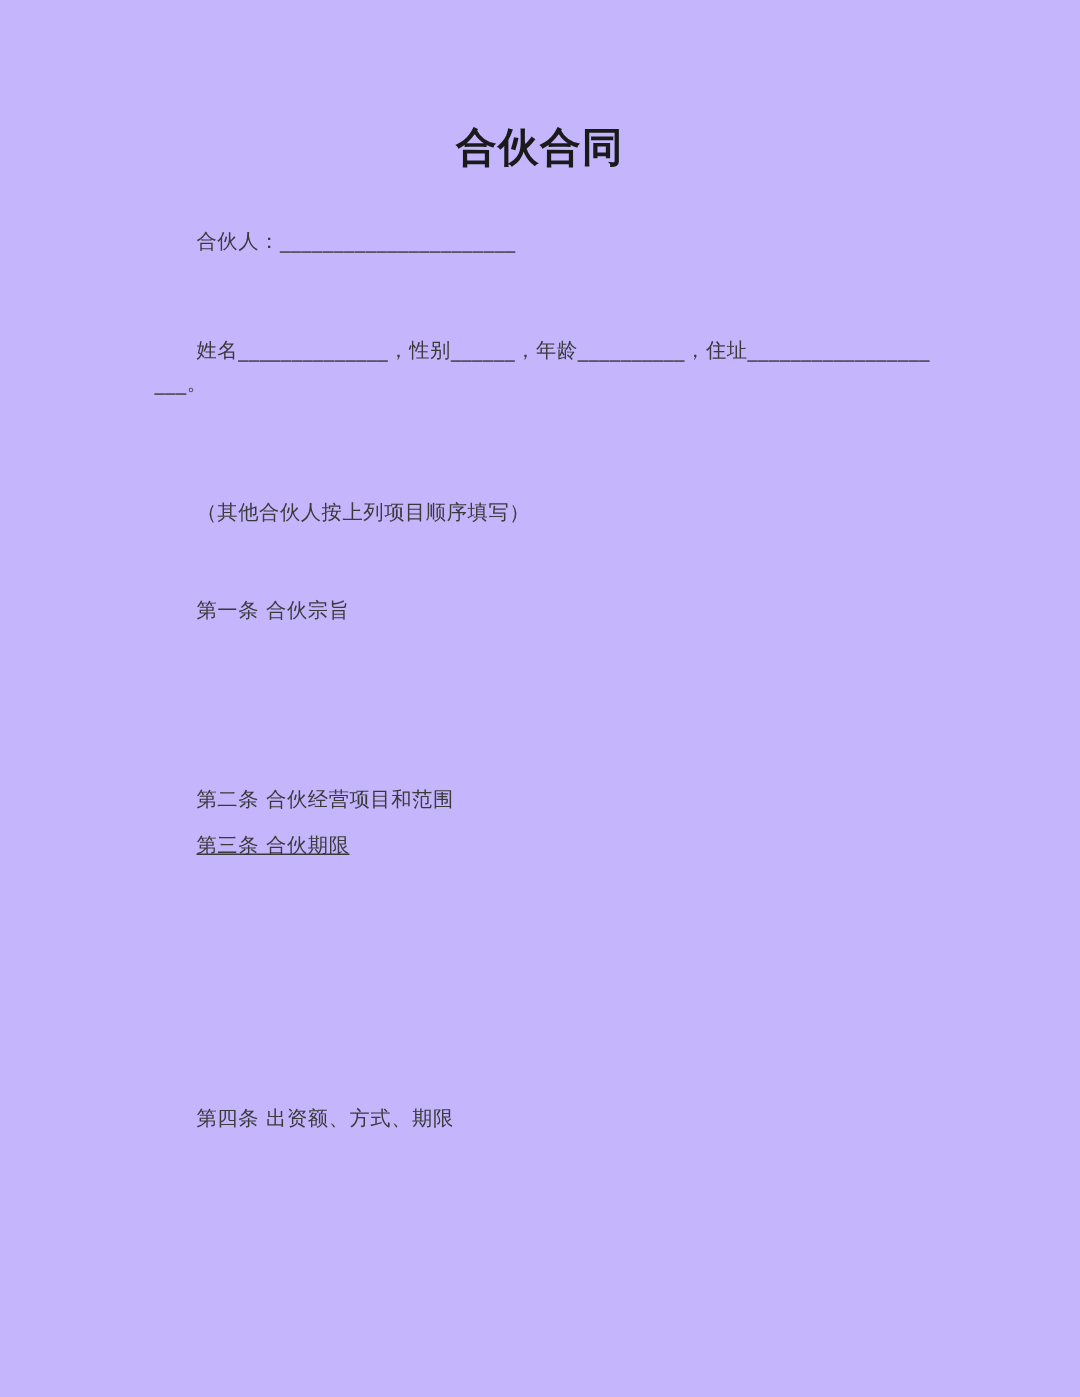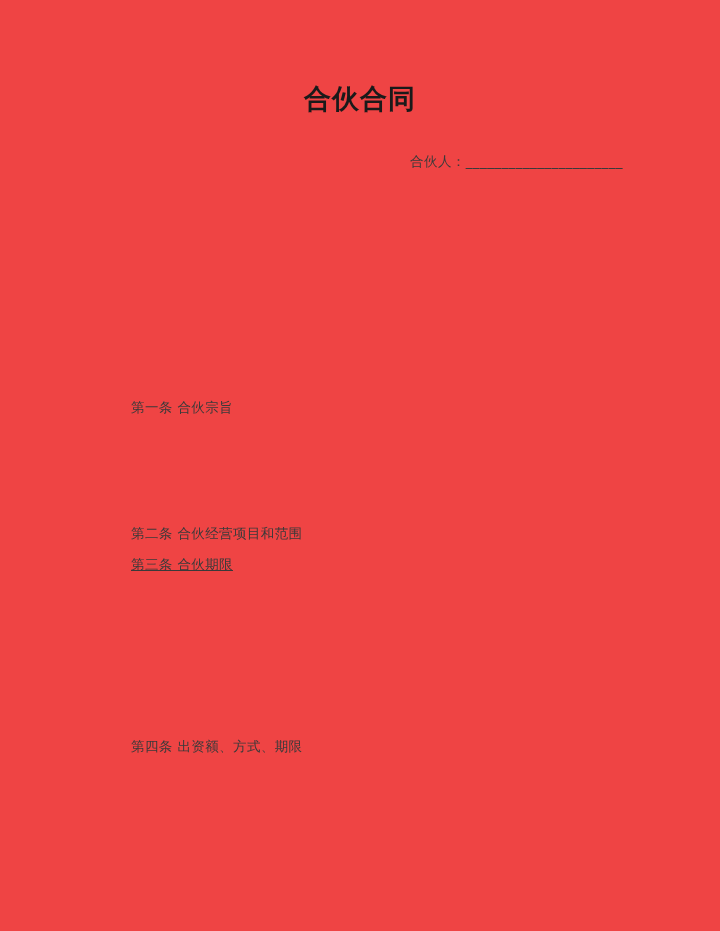--- a/index.html
+++ b/index.html
@@ -8,21 +8,21 @@
     padding: 0;
     background: #ffffff;
   }
   body {
     font-family: "DejaVu Sans", "Liberation Sans", sans-serif;
   }
   .page {
     position: relative;
     width: 720px;
     height: 931px;
-    background: #ef4444;
+    background: #c4b5fd;
     overflow: hidden;
     box-sizing: border-box;
   }
   .doc-title {
     position: absolute;
     left: 0;
     top: 82px;
     width: 720px;
     text-align: center;
     font-size: 27px;
@@ -46,23 +46,25 @@
     text-indent: 28px;
   }
 </style>
 </head>
 <body>
 
 <div class="page">
 
   <div class="doc-title">合伙合同</div>
 
-  <div class="para indent" style="top:150px;text-align:right;">合伙人：______________________</div>
+  <div class="para indent" style="top:150px;">合伙人：______________________</div>
 
+  <div class="para indent" style="top:223px;">姓名______________，性别______，年龄__________，住址____________________。</div>
 
+  <div class="para indent" style="top:331px;">（其他合伙人按上列项目顺序填写）</div>
 
   <div class="para indent" style="top:396px;">第一条 合伙宗旨</div>
 
   <div class="para indent" style="top:490px;margin-top:32px;">第二条 合伙经营项目和范围</div>
 
   <div class="para indent" style="top:553px;text-decoration:underline;">第三条 合伙期限</div>
 
 
   <div class="para indent" style="top:735px;">第四条 出资额、方式、期限</div>
 

